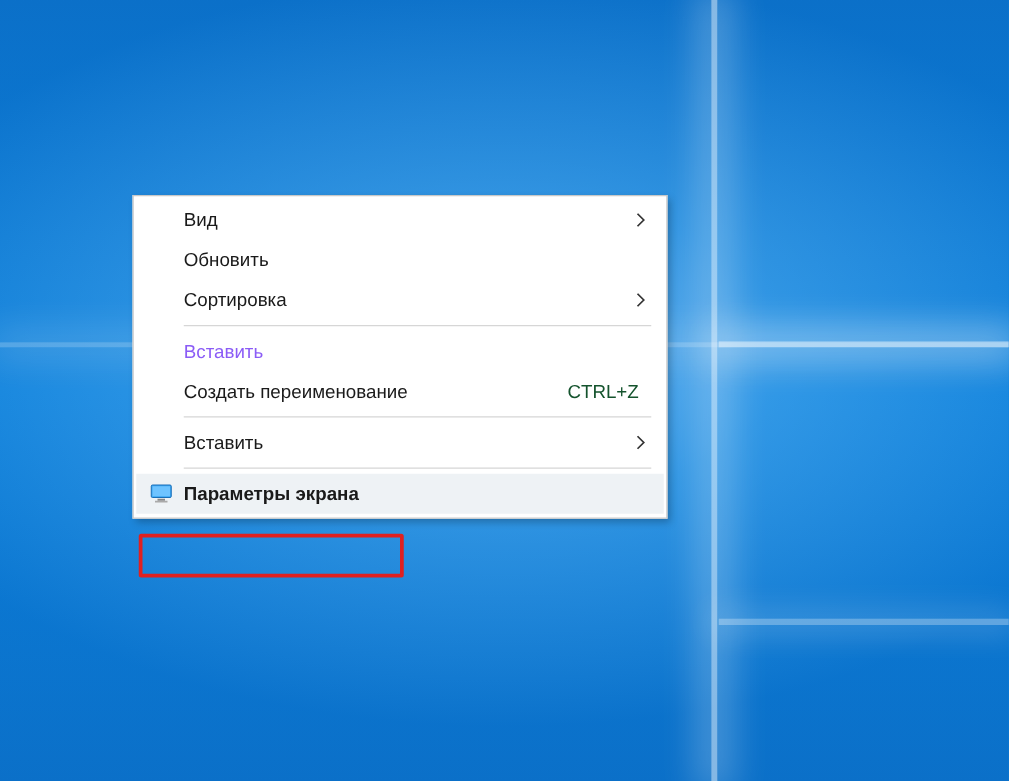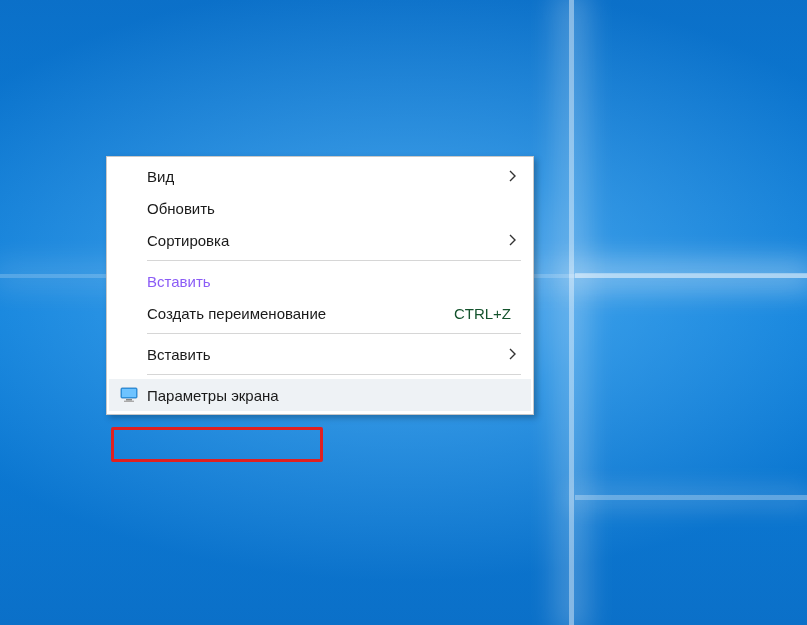--- a/index.html
+++ b/index.html
@@ -87,20 +87,21 @@
       font-size: 14px;
       color: #333;
     }
     .menu-separator {
       height: 1px;
       background: #d6d6d6;
       margin: 4px 10px 4px 38px;
     }
     .menu-item.hovered {
       background: #eef2f5;
+      font-weight: bold;
     }
     .highlight-box {
       position: absolute;
       border: 3px solid #e02020;
       left: 111px;
       top: 427px;
       width: 212px;
       height: 35px;
       pointer-events: none;
       border-radius: 2px;

